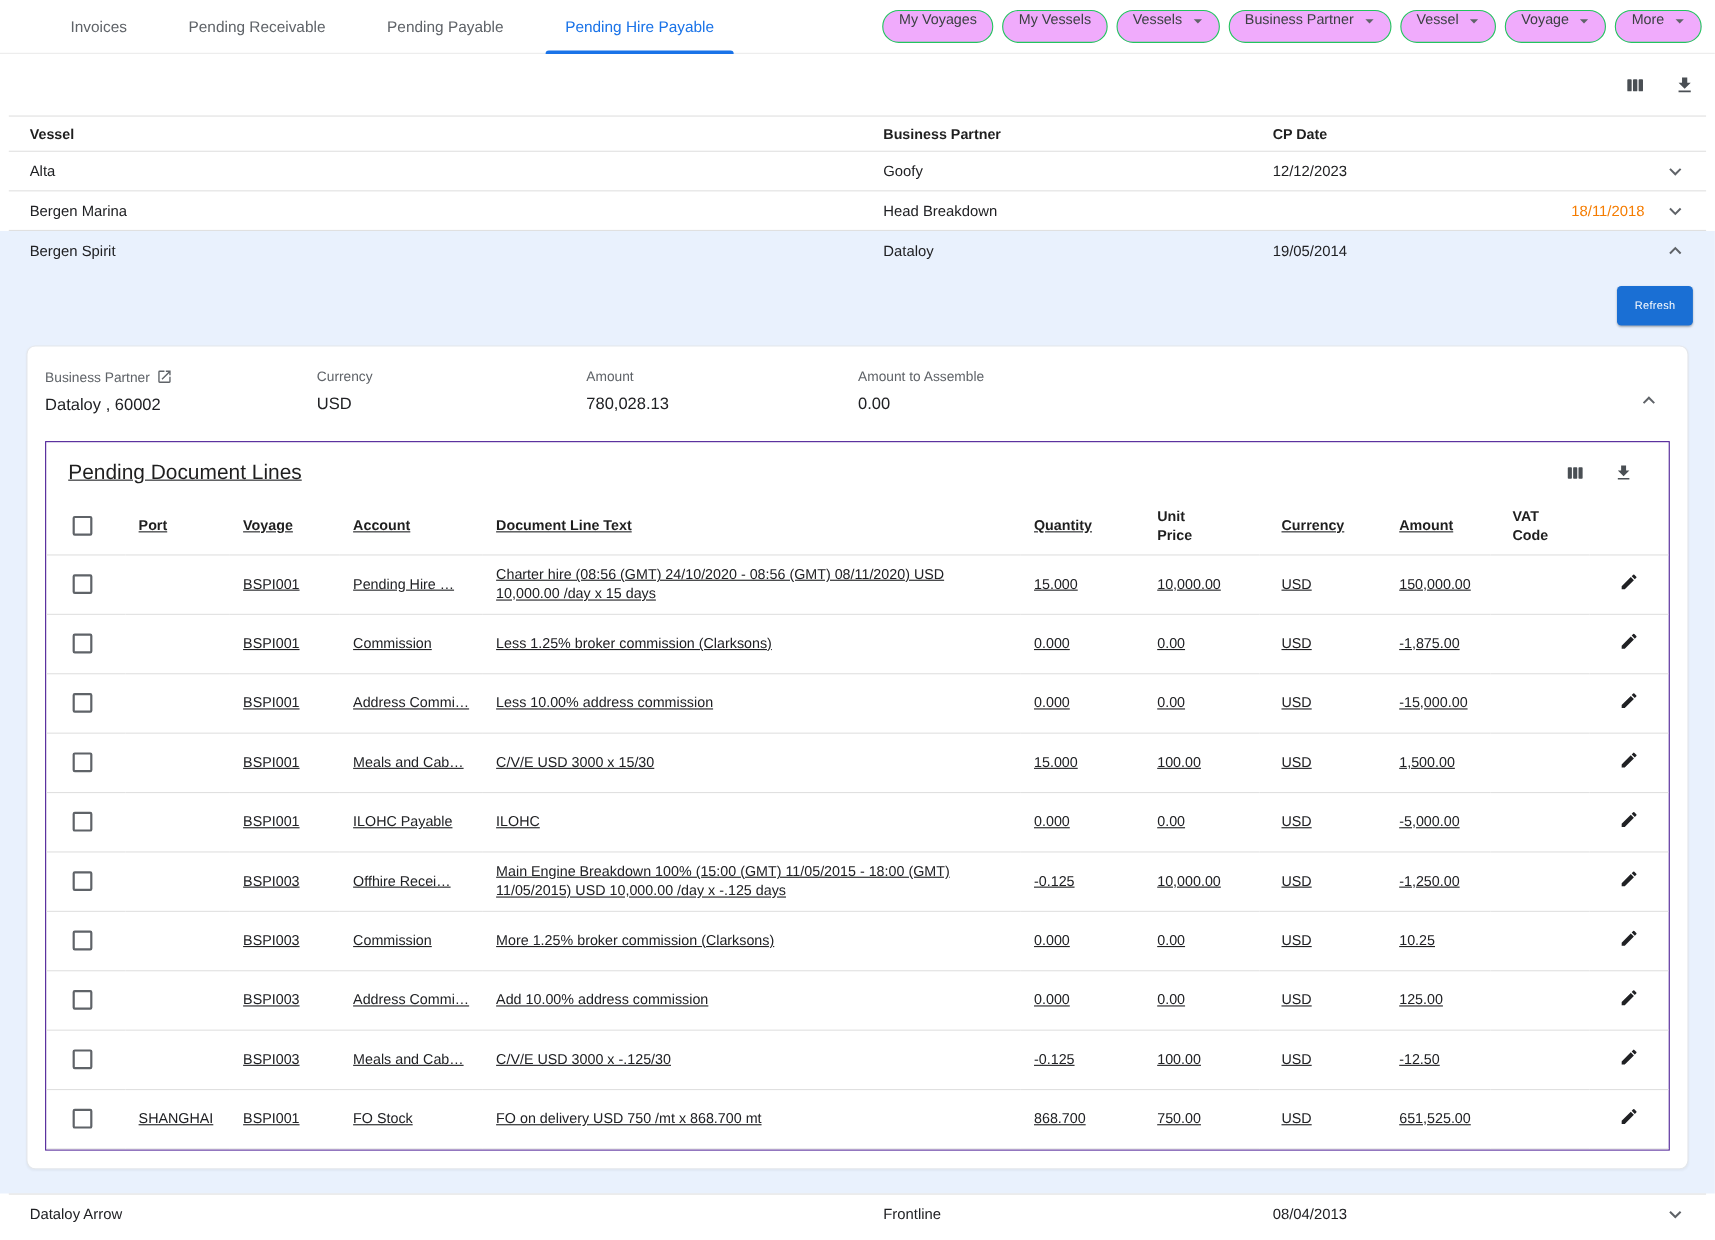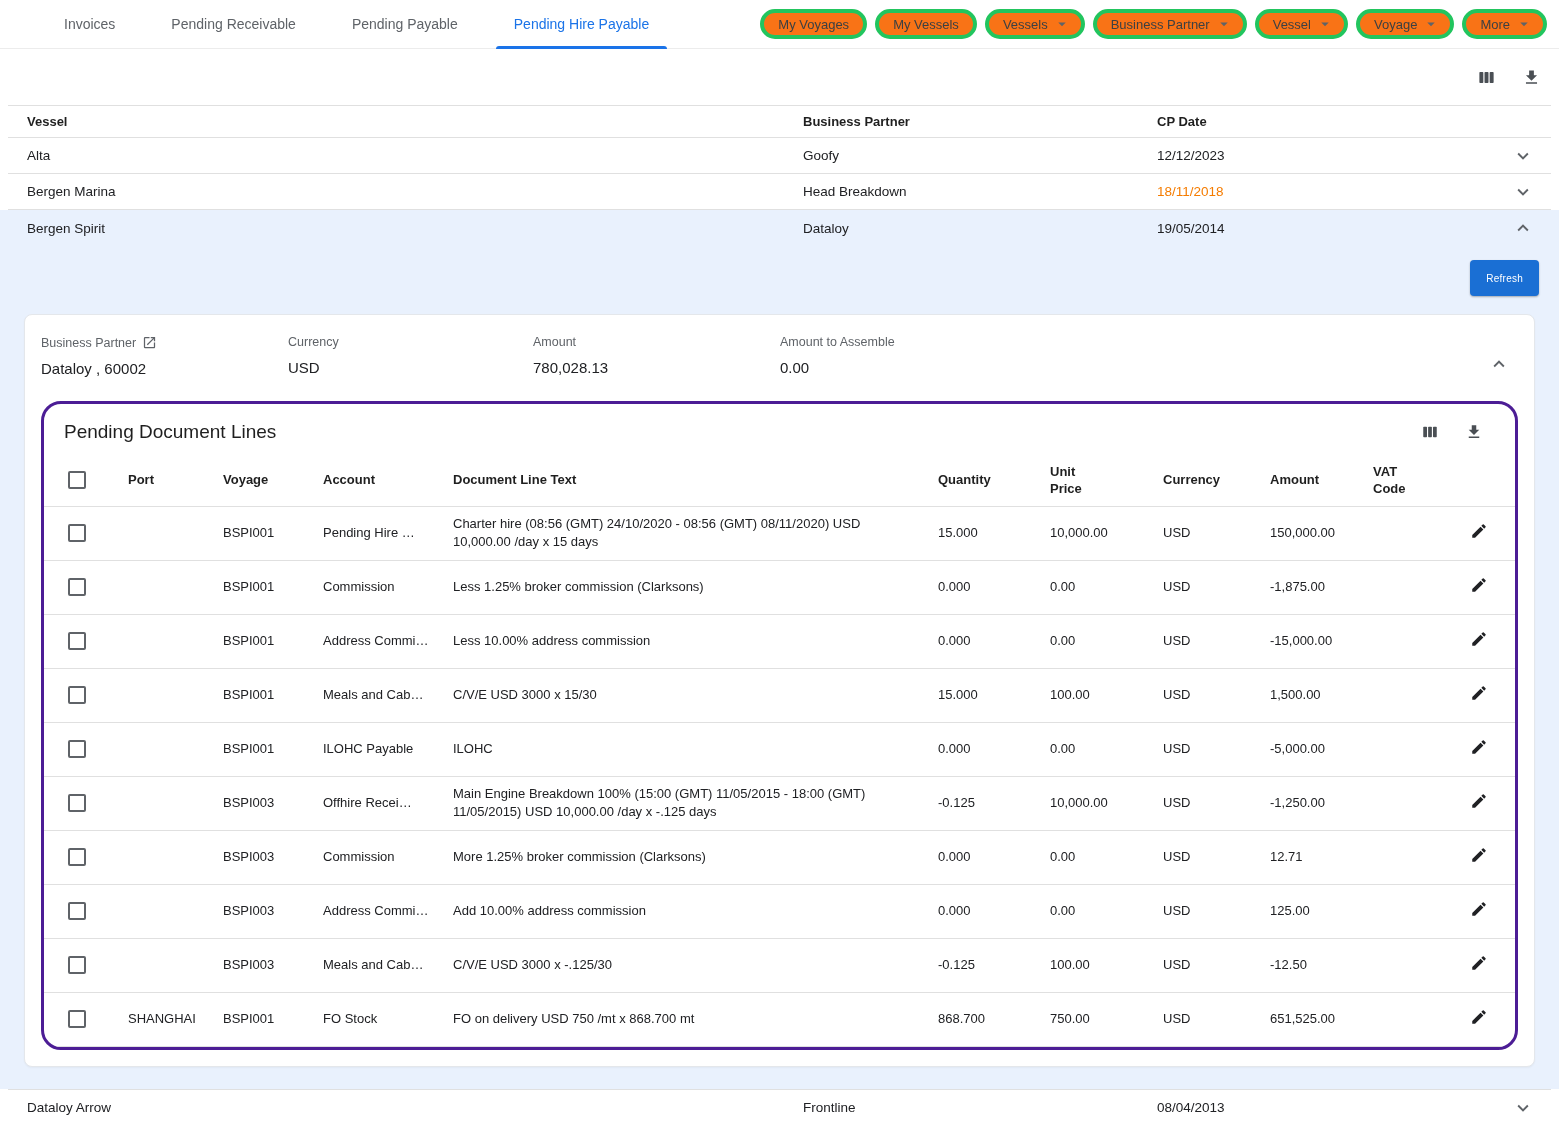--- a/index.html
+++ b/index.html
@@ -25,22 +25,22 @@
     padding: 0 28px; display: flex; align-items: center; position: relative;
     font-size: 14px; font-weight: 500; color: #5f6368; cursor: pointer; white-space: nowrap;
   }
   .tab.active { color: var(--accent, #1a73e8); }
   .tab.active::after {
     content: ""; position: absolute; left: 10px; right: 10px; bottom: -1px;
     height: 3px; background: var(--accent, #1a73e8); border-radius: 3px 3px 0 0;
   }
   .chips { display: flex; gap: 8px; align-items: center; }
   .chip {
-    height: 30px; border: 4px solid #22c55e; border-radius: 16px; background: #f97316;
-    display: flex; align-items: center; gap: 5px; padding: 0 14px;
+    height: 30px; border: 1px solid #22c55e; border-radius: 16px; background: #f0abfc;
+    display: flex; align-items: flex-start; gap: 5px; padding: 0 14px;
     font-size: 13px; color: #3c4043; cursor: pointer; white-space: nowrap;
   }
   .caret { color: #5f6368; margin-right: -4px; }
 
   
   .icons-row {
     height: 56px; display: flex; justify-content: flex-end; align-items: center;
     gap: 26px; padding: 0 18px;
   }
 
@@ -52,21 +52,21 @@
   }
   .vt-header {
     height: 33px; border-top: 1px solid #e0e0e0; border-bottom: 1px solid #e0e0e0;
     font-size: 13px; font-weight: 700; color: #1f1f1f;
   }
   .vt-row { height: 36px; font-size: 13.5px; color: #202124; cursor: pointer; }
   .vt .vt-row { border-bottom: 1px solid #e0e0e0; }
   .vt-bottom { border-top: 1px solid #e0e0e0; }
   .vt-bottom .vt-row { border-bottom: none; }
   .chev { display: flex; justify-content: center; align-items: center; cursor: pointer; }
-  .warn { color: var(--warning-date, #f57c00); }
+  .warn { color: var(--warning-date, #f57c00); text-align: right; }
 
   
   .expanded { background: var(--selection-bg, #e9f1fd); padding-bottom: 22px; }
   .expanded .vt-inner { margin: 0 8px; }
   .refresh-row { display: flex; justify-content: flex-end; padding: 14px 20px 18px; }
   .refresh-btn {
     height: 36px; padding: 0 16px; border: none; border-radius: 4px;
     background: var(--button-blue, #1a73e8); color: #fff;
     font-size: 10px; font-weight: 500; letter-spacing: .25px;
     box-shadow: 0 1px 2px rgba(0,0,0,.3); cursor: pointer;
@@ -81,21 +81,21 @@
   .doc-fields {
     display: grid; grid-template-columns: 247px 245px 247px 245px 1fr;
     padding: 4px 0 24px;
   }
   .f-label { font-size: 12.5px; color: #5f6368; display: flex; align-items: center; gap: 6px; }
   .f-value { font-size: 15px; color: #202124; margin-top: 10px; }
   .ext-icon { color: #5f6368; cursor: pointer; }
   .card-collapse { position: absolute; top: 38px; right: 24px; cursor: pointer; }
 
   
-  .lines-box { border: 3px solid #4c1d95; border-radius: 20px; overflow: hidden; }
+  .lines-box { border: 1px solid #4c1d95; border-radius: 0; overflow: hidden; text-decoration: underline; }
   .lines-title-row {
     display: flex; justify-content: space-between; align-items: center;
     padding: 17px 20px 11px 20px;
   }
   .lines-title { font-size: 19px; font-weight: 400; color: #1f1f1f; }
   .lines-icons { display: flex; gap: 26px; align-items: center; padding-right: 12px; }
 
   table.lines { width: 100%; border-collapse: collapse; table-layout: fixed; }
   table.lines th {
     font-size: 13px; font-weight: 700; color: #1f1f1f; text-align: left;
@@ -439,21 +439,21 @@
               <td class="cb-cell">
                 <div class="checkbox"></div>
               </td>
               <td></td>
               <td>BSPI003</td>
               <td class="acct">Commission</td>
               <td>More 1.25% broker commission (Clarksons)</td>
               <td class="num">0.000</td>
               <td class="num">0.00</td>
               <td class="pad-l">USD</td>
-              <td class="num">12.71</td>
+              <td class="num">10.25</td>
               <td class="pad-l"></td>
               <td class="edit-cell"><button class="icon-btn edit-btn"><svg width="18" height="18" viewBox="0 0 24 24" fill="currentColor">
                     <path d="M3 17.25V21h3.75L17.81 9.94l-3.75-3.75L3 17.25zM20.71 7.04a.996.996 0 0 0 0-1.41l-2.34-2.34a.996.996 0 0 0-1.41 0l-1.83 1.83 3.75 3.75 1.83-1.83z"></path>
                   </svg></button></td>
             </tr>
 
             <tr>
               <td class="cb-cell">
                 <div class="checkbox"></div>
               </td>

